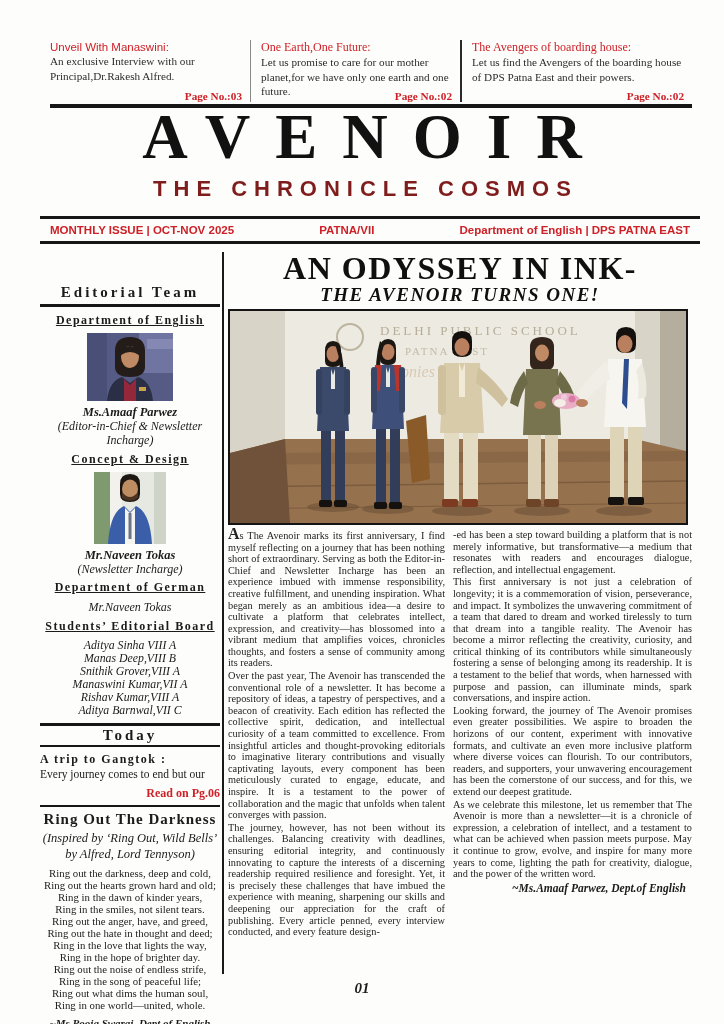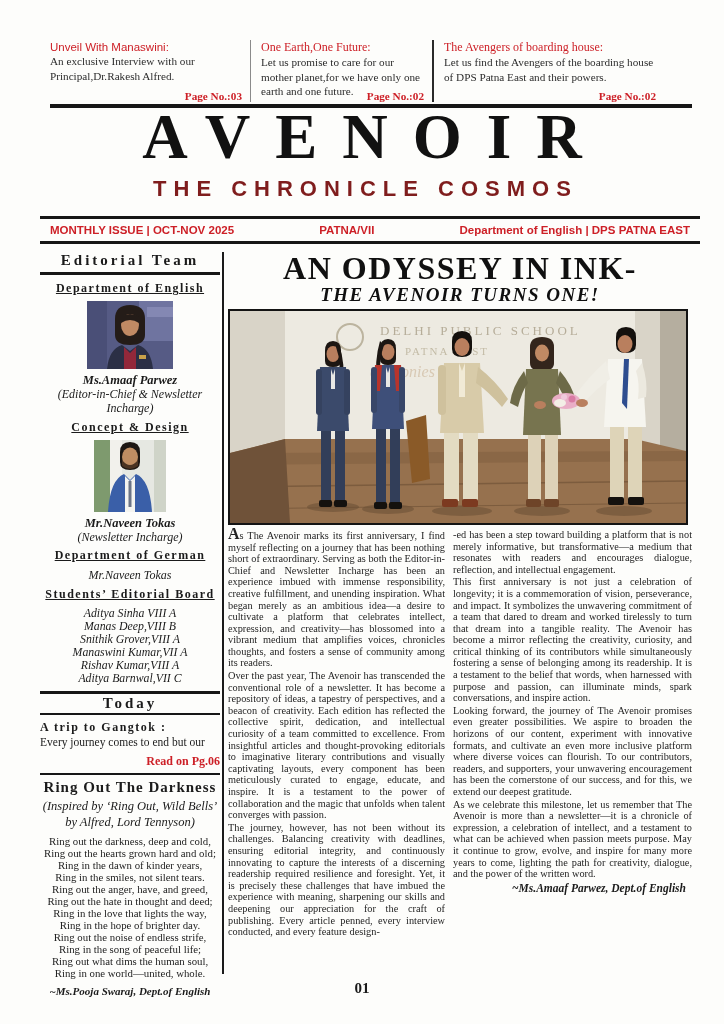--- a/index.html
+++ b/index.html
@@ -13,21 +13,21 @@
   }
   .red{color:#cd2027;}
 
   
   .teasers{
     position:absolute;left:50px;top:40px;width:642px;height:62px;
     display:flex;align-items:stretch;
   }
   .teaser{position:relative;padding:0 9px 0 0;box-sizing:border-box;}
   .teaser:nth-child(1){width:200px;padding-right:12px;}
-  .teaser:nth-child(2){width:182px;border-left:1px solid #8a8a8a;padding-left:10px;}
+  .teaser:nth-child(2){width:210px;border-left:1px solid #8a8a8a;padding-left:10px;}
   .teaser:nth-child(3){width:232px;border-left:2px solid #2a2a2a;padding-left:10px;}
   .teaser-title{font-weight:normal;font-size:11.5px;line-height:1.25;color:#cd2027;font-family:"Liberation Sans",sans-serif;}
   .teaser:nth-child(2) .teaser-title,.teaser:nth-child(3) .teaser-title{font-family:"Liberation Serif",serif;font-size:12px;}
   .teaser-body{font-size:11.2px;line-height:1.3;color:#2c2c2c;}
   .teaser-page{position:absolute;right:8px;bottom:0;font-size:11.2px;font-weight:bold;}
   .rule-under-teasers{position:absolute;left:50px;top:104px;width:642px;height:4px;background:#161616;}
 
   
   .mast-title{
     position:absolute;left:0;top:104px;width:724px;
@@ -47,21 +47,21 @@
     position:absolute;left:40px;top:216px;width:660px;box-sizing:border-box;
     border-top:3px solid #161616;border-bottom:3px solid #161616;
     padding:5px 10px;display:flex;justify-content:space-between;align-items:flex-start;
     font-family:"Liberation Sans",sans-serif;font-weight:bold;font-size:11.5px;
   }
 
   
   .sidebar{position:absolute;left:40px;top:252px;width:180px;}
   .sb-head{
     text-align:center;font-weight:bold;font-size:15px;letter-spacing:3px;
-    padding-bottom:3px;border-bottom:3px solid #161616;margin-bottom:6px;
+    padding-bottom:3px;border-bottom:3px solid #161616;margin-bottom:6px;margin-top:32px;
   }
   .sb-sub{
     text-align:center;font-weight:bold;font-size:12px;letter-spacing:1.5px;
     text-decoration:underline;margin:4px 0 5px 0;
   }
   .sb-photo{display:block;margin:2px auto;}
   .sb-name{text-align:center;font-weight:bold;font-style:italic;font-size:12.5px;margin-top:4px;}
   .sb-role{text-align:center;font-style:italic;font-size:12px;line-height:1.15;}
   .sb-plain-italic{text-align:center;font-style:italic;font-size:12px;margin:2px 0 3px 0;}
   .sb-students{list-style:none;margin:2px 0 6px 0;padding:0;text-align:center;}
@@ -95,21 +95,21 @@
   .article-cols{display:flex;gap:8px;margin-top:4px;}
   .col{text-align:justify;}
   .col-1{width:217px;}
   .col-2{width:239px;}
   .col p{margin:0 0 1px 0;font-size:10.3px;line-height:11.6px;color:#242424;}
   .col-1 p:first-child::first-letter{font-size:16px;font-weight:bold;line-height:10px;}
   .article-byline{text-align:right;font-weight:bold;font-style:italic;font-size:11.5px;padding-right:6px;margin-top:2px;}
 
   .page-number{
     position:absolute;left:0;top:980px;width:724px;text-align:center;
-    font-weight:bold;font-size:15px;
+    font-weight:bold;font-style:italic;font-size:15px;
   }
 </style>
 </head>
 <body>
 
 <div>
 
   <div class="teasers">
       <div class="teaser">
       <div class="teaser-title">Unveil With Manaswini:</div>

